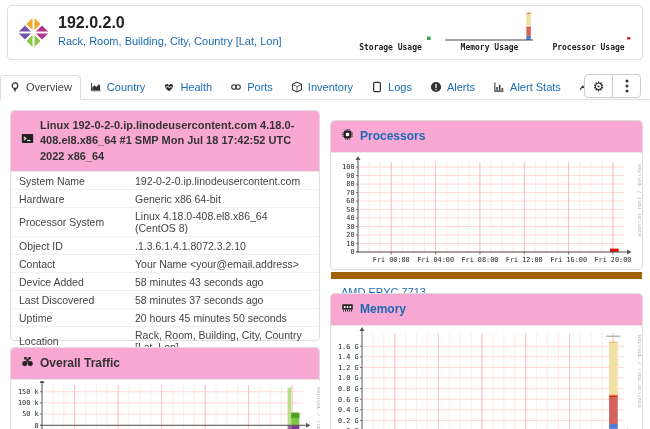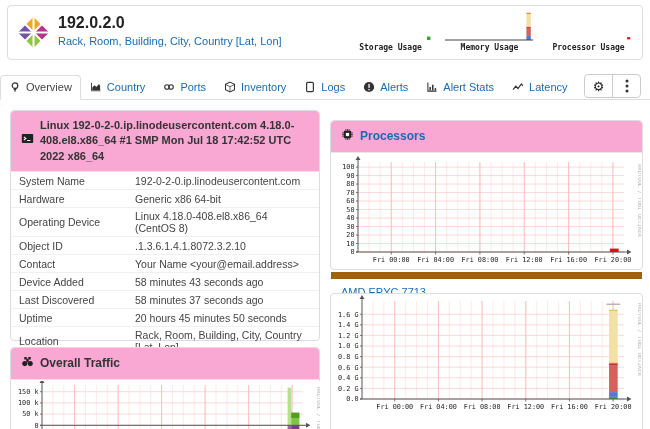--- a/index.html
+++ b/index.html
@@ -105,20 +105,27 @@
     </div>
     <div class="tab">
       <svg width="12" height="12" viewBox="0 0 16 16">
         <path d="M2 2.5V13h12" stroke="#333" stroke-width="1.2" fill="none"></path>
         <path d="M3 12V8.5l3-3 2.5 2.5L12 4l1.5 2.5V12z" fill="#333"></path>
       </svg>
       <span>Country</span>
     </div>
     <div class="tab">
       <svg width="12" height="12" viewBox="0 0 16 16">
+        <path d="M8 13.6C3.2 10 1.6 7.4 2.9 5.2 4.2 3.2 6.9 3.6 8 5.5c1.1-1.9 3.8-2.3 5.1-.3 1.3 2.2-.3 4.8-5.1 8.4z" fill="#333"></path>
+        <path d="M3.2 8h2.6l1-1.6 1.4 2.8 1-1.2h3.6" stroke="#fff" stroke-width="1" fill="none"></path>
+      </svg>
+      <span>Health</span>
+    </div>
+    <div class="tab">
+      <svg width="12" height="12" viewBox="0 0 16 16">
         <circle cx="5.3" cy="8" r="3" fill="none" stroke="#333" stroke-width="1.5"></circle>
         <circle cx="10.7" cy="8" r="3" fill="none" stroke="#333" stroke-width="1.5"></circle>
       </svg>
       <span>Ports</span>
     </div>
     <div class="tab">
       <svg width="12" height="12" viewBox="0 0 16 16">
         <path d="M8 1.5L14 4.5v7L8 14.5 2 11.5v-7z" fill="none" stroke="#333" stroke-width="1.4"></path>
         <path d="M2.2 4.7L8 7.6l5.8-2.9M8 7.6V14" stroke="#333" fill="none" stroke-width="1"></path>
       </svg>
@@ -183,21 +190,21 @@
       <tbody id="sysrows">
         <tr>
           <td class="lbl">System Name</td>
           <td>192-0-2-0.ip.linodeusercontent.com</td>
         </tr>
         <tr>
           <td class="lbl">Hardware</td>
           <td>Generic x86 64-bit</td>
         </tr>
         <tr>
-          <td class="lbl">Operating Device</td>
+          <td class="lbl">Processor System</td>
           <td>Linux 4.18.0-408.el8.x86_64 (CentOS 8)</td>
         </tr>
         <tr>
           <td class="lbl">Object ID</td>
           <td>.1.3.6.1.4.1.8072.3.2.10</td>
         </tr>
         <tr>
           <td class="lbl">Contact</td>
           <td>Your Name &lt;your@email.address&gt;</td>
         </tr>
@@ -425,20 +432,30 @@
     </div>
     <div class="cpu-count">x1</div>
     <div class="progress">
       <div class="fill" id="cpuFill" style="width: 5%;"></div>
       <div class="plabel">5%</div>
     </div>
   </div>
 </div>
 
 <div class="card" id="memPanel">
+  <div class="panel-head">
+    <span>
+      <svg width="13" height="13" viewBox="0 0 16 16">
+          <rect x="1.5" y="4" width="13" height="6.5" rx="0.5" fill="#222"></rect>
+          <path d="M3 10.5v2.5M5.5 10.5v2.5M8 10.5v2.5M10.5 10.5v2.5M13 10.5v2.5" stroke="#222" stroke-width="1.2"></path>
+          <path d="M3.5 6h2v2.5h-2zM7 6h2v2.5H7zM10.5 6h2v2.5h-2z" fill="#fff"></path>
+        </svg>
+    </span>
+    <span class="ptitle blue-title">Memory</span>
+  </div>
   <div class="chart-wrap"><svg id="memChart" width="309" height="120">
         <rect x="0" y="0" width="309" height="120" fill="#fff"></rect>
         <line x1="40.916666666666664" y1="6" x2="40.916666666666664" y2="104" stroke="#ffe0e0" stroke-width="0.7"></line>
         <line x1="51.83333333333333" y1="6" x2="51.83333333333333" y2="104" stroke="#ffe0e0" stroke-width="0.7"></line>
         <line x1="62.75" y1="6" x2="62.75" y2="104" stroke="#ffe0e0" stroke-width="0.7"></line>
         <line x1="73.66666666666666" y1="6" x2="73.66666666666666" y2="104" stroke="#ffe0e0" stroke-width="0.7"></line>
         <line x1="84.58333333333334" y1="6" x2="84.58333333333334" y2="104" stroke="#ffe0e0" stroke-width="0.7"></line>
         <line x1="95.5" y1="6" x2="95.5" y2="104" stroke="#ffe0e0" stroke-width="0.7"></line>
         <line x1="106.41666666666667" y1="6" x2="106.41666666666667" y2="104" stroke="#ffe0e0" stroke-width="0.7"></line>
         <line x1="117.33333333333333" y1="6" x2="117.33333333333333" y2="104" stroke="#ffe0e0" stroke-width="0.7"></line>

